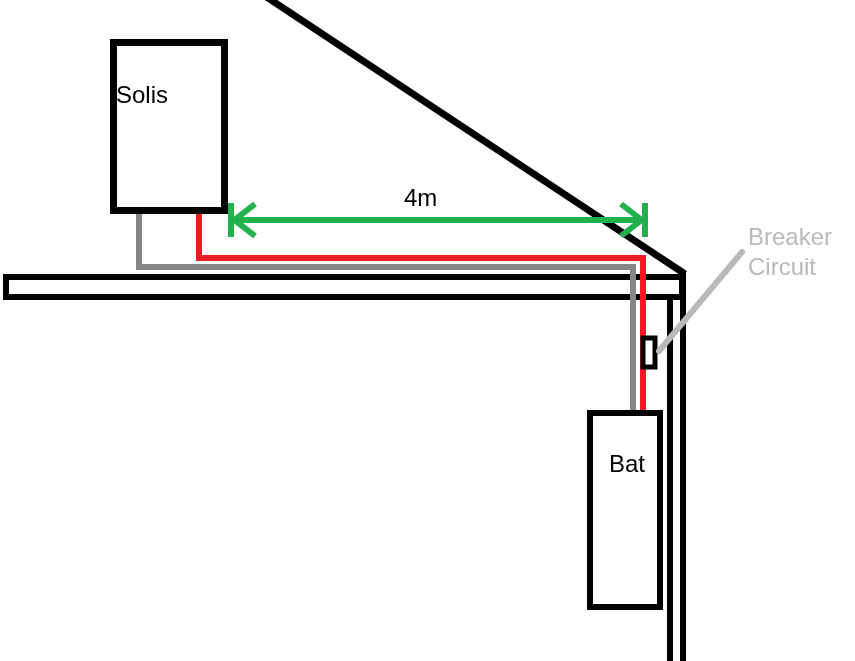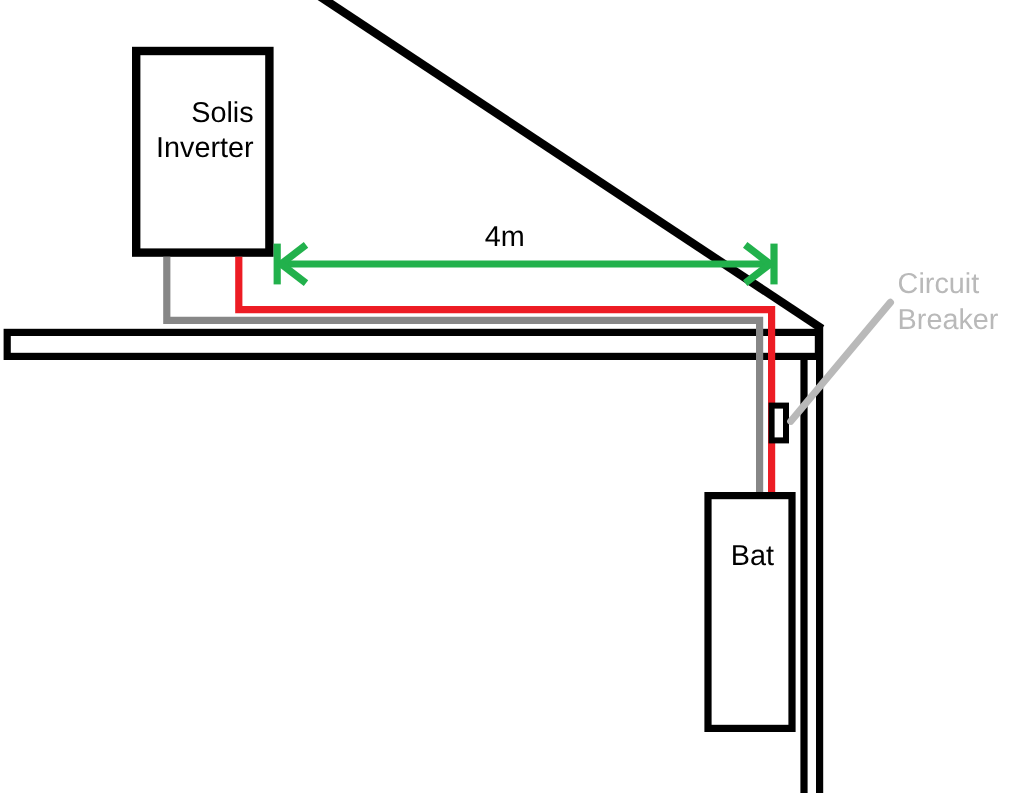--- a/index.html
+++ b/index.html
@@ -13,21 +13,21 @@
   }
   #drawing { position: absolute; left: 0; top: 0; }
   .label {
     position: absolute;
     font-size: 24px;
     line-height: 29px;
     color: #000000;
     white-space: nowrap;
     user-select: none;
   }
-  #inverter-label  { left: 130px; top: 80px; text-align: right; }
+  #inverter-label  { left: 116px; top: 80px; }
   #distance-label  { left: 404px; top: 186px; line-height: 24px; }
   #battery-label   { left: 609px; top: 452px; line-height: 24px; }
   #breaker-label   { left: 748px; top: 222px; line-height: 30px; color: #b9b9b9; }
 </style>
 </head>
 <body>
 
 <div id="canvas">
 
   <svg id="drawing" width="855" height="661" viewBox="0 0 855 661">
@@ -58,25 +58,24 @@
       <line x1="645" y1="203" x2="645" y2="237"></line>
       <line x1="643" y1="221" x2="621" y2="204"></line>
       <line x1="643" y1="219" x2="621" y2="236"></line>
     </g>
 
     <line x1="742" y1="252" x2="659" y2="351" stroke-width="6" stroke-linecap="round" stroke="#b9b9b9"></line>
   </svg>
 
   <div id="inverter-label" class="label">
     <div>Solis</div>
-    <div>Inverter</div>
   </div>
 
   <div id="distance-label" class="label">4m</div>
 
   <div id="battery-label" class="label">Bat</div>
 
   <div id="breaker-label" class="label">
+    <div>Breaker</div>
     <div>Circuit</div>
-    <div>Breaker</div>
   </div>
 
 </div>
 
 </body></html>

